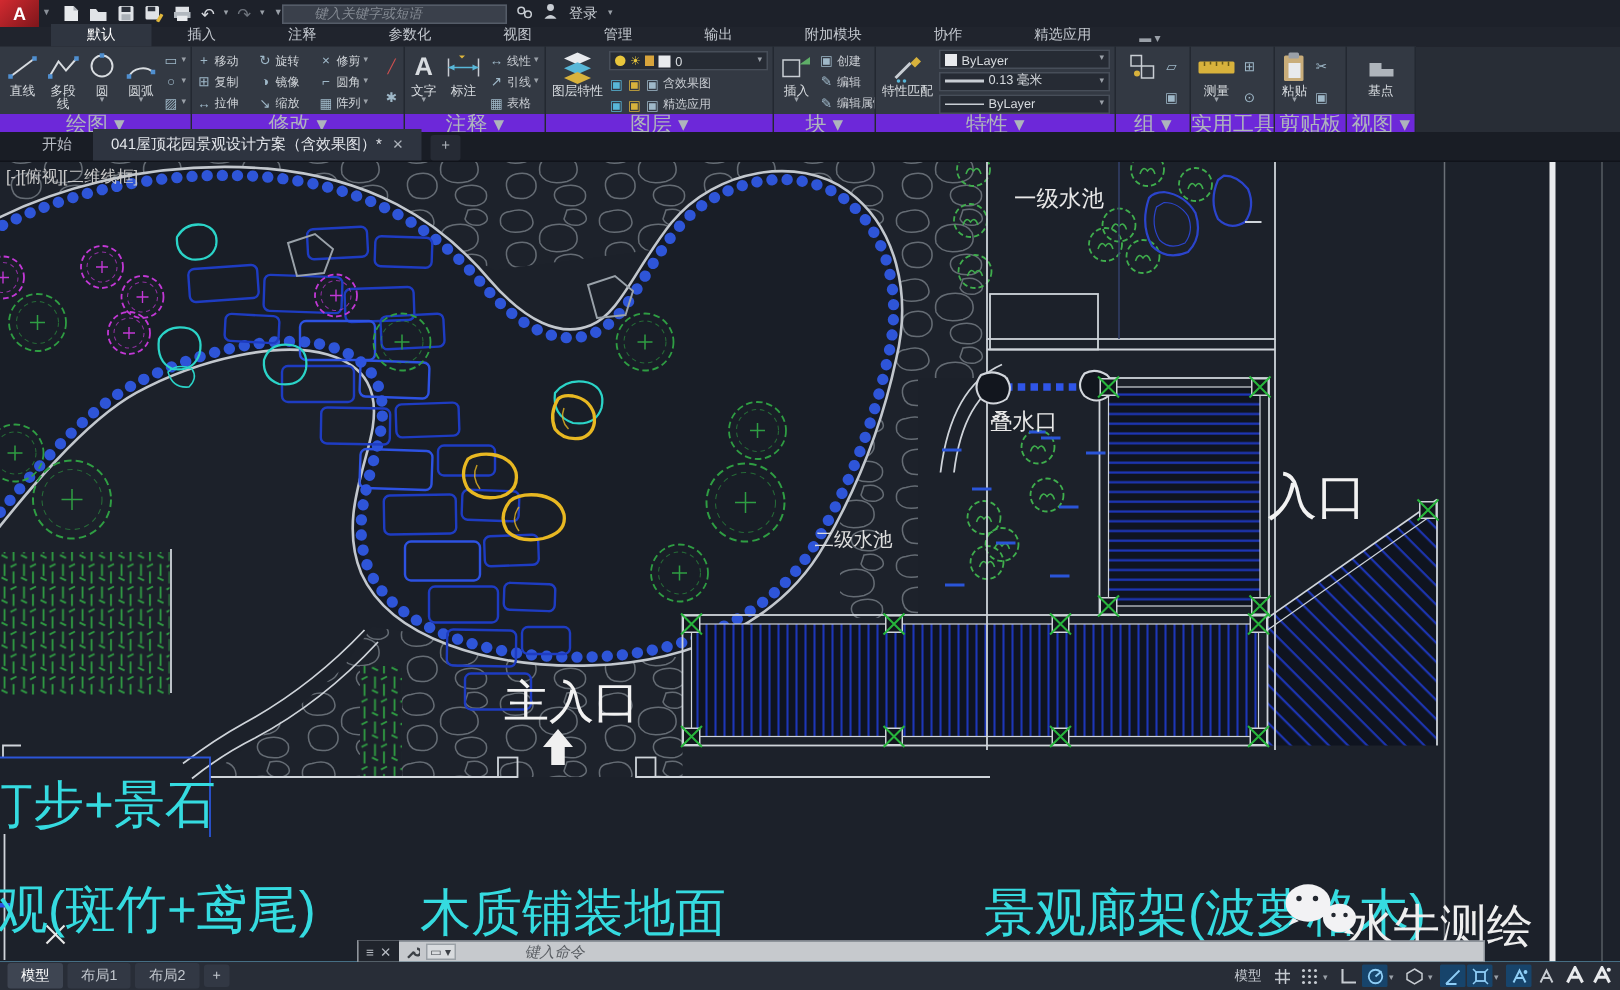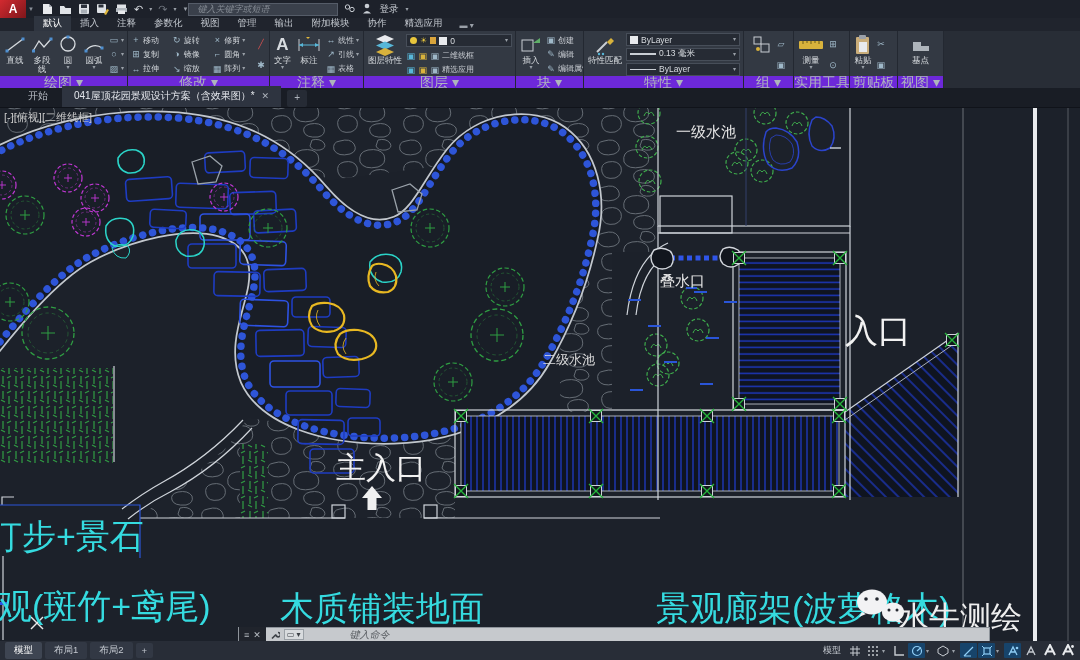--- a/index.html
+++ b/index.html
@@ -9,29 +9,29 @@
 
   
   .titlebar { height:18px; background:#1d212a; display:flex; align-items:center; font-size:10px; color:#c9ced4; flex:0 0 auto; }
   .acad-logo { width:26px; height:18px; background:linear-gradient(135deg,#d22a30,#7e161b); color:#fff; font-weight:bold; text-align:center; line-height:18px; font-size:12px; flex:0 0 auto; }
   .logo-caret { font-size:6px; color:#8a9099; margin:0 2px; }
   .qat { display:flex; gap:6px; margin-left:6px; align-items:center; }
   .qat .qi { display:flex; align-items:center; }
   .undo-glyph { color:#d8dbe0; font-size:11px; }
   .redo-glyph { color:#6e747d; font-size:11px; }
   .tb-title { flex:1; text-align:center; color:#d4d8dd; white-space:nowrap; overflow:hidden; font-size:10px; }
-  .tb-search { display:flex; align-items:center; background:#3a404b; border:1px solid #555c68; height:13px; width:150px; padding:0 8px; margin-right:6px; }
+  .tb-search { display:flex; align-items:center; background:#3a404b; border:1px solid #555c68; height:13px; width:150px; padding:0 20px; margin-right:6px; }
   .tb-search input { background:transparent; border:none; outline:none; color:#c3c8cf; font-size:9px; width:100%; font-style:italic; }
   .tb-search input::placeholder { color:#858b94; }
   .tb-right { display:flex; align-items:center; gap:7px; margin-right:4px; }
   .signin-label { font-size:9.5px; color:#c9ced4; white-space:nowrap; }
 
   
   .tabrow { height:13px; background:#20242d; display:flex; align-items:flex-end; padding-left:34px; font-size:9.5px; color:#c3c8cf; flex:0 0 auto; }
-  .rtab { padding:1px 9px 1px; cursor:default; white-space:nowrap; }
+  .rtab { padding:1px 24px 1px; cursor:default; white-space:nowrap; }
   .rtab.active { background:#2f3540; color:#fff; }
   .tabrow-extra { margin-left:8px; color:#9aa0a8; font-size:8px; padding-bottom:1px; }
 
   
   .ribbon { height:57px; background:#282d36; display:flex; flex:0 0 auto; }
   .panel { background:#333943; border-right:1px solid #232831; display:flex; flex-direction:column; flex:0 0 auto; }
   .pbody { flex:1; display:flex; align-items:stretch; padding:2px 3px 0; gap:3px; overflow:hidden; }
   .plabel { height:12px; font-size:14px; color:#aeb4bc; text-align:center; line-height:12px; background:#6d28d9; white-space:nowrap; overflow:hidden; }
   .bigbtn { display:flex; flex-direction:column; align-items:center; justify-content:flex-start; font-size:8.5px; color:#d8dce0; padding:1px 1px 0; line-height:1.05; text-align:center; }
   .bigbtn .bicon { height:22px; display:flex; align-items:center; justify-content:center; }
@@ -329,21 +329,21 @@
             <span style="color:#e8c63c;font-size:8px">☀</span>
             <span class="miclock"></span>
             <span class="swatch"></span>
             <span class="cfill">0</span>
             <span class="caret">▾</span>
           </div>
           <span class="minirow">
               <span class="mico" style="color:#58b7d8">▣</span>
               <span class="mico" style="color:#d8b23c">▣</span>
               <span class="mico">▣</span>
-              <span>二维线框</span>
+              <span>含效果图</span>
             </span>
           <span class="minirow">
               <span class="mico" style="color:#58b7d8">▣</span>
               <span class="mico" style="color:#d8b23c">▣</span>
               <span class="mico">▣</span>
               <span>精选应用</span>
             </span>
         </div>
       </div>
       <div class="plabel"><span>图层</span> ▾</div>

